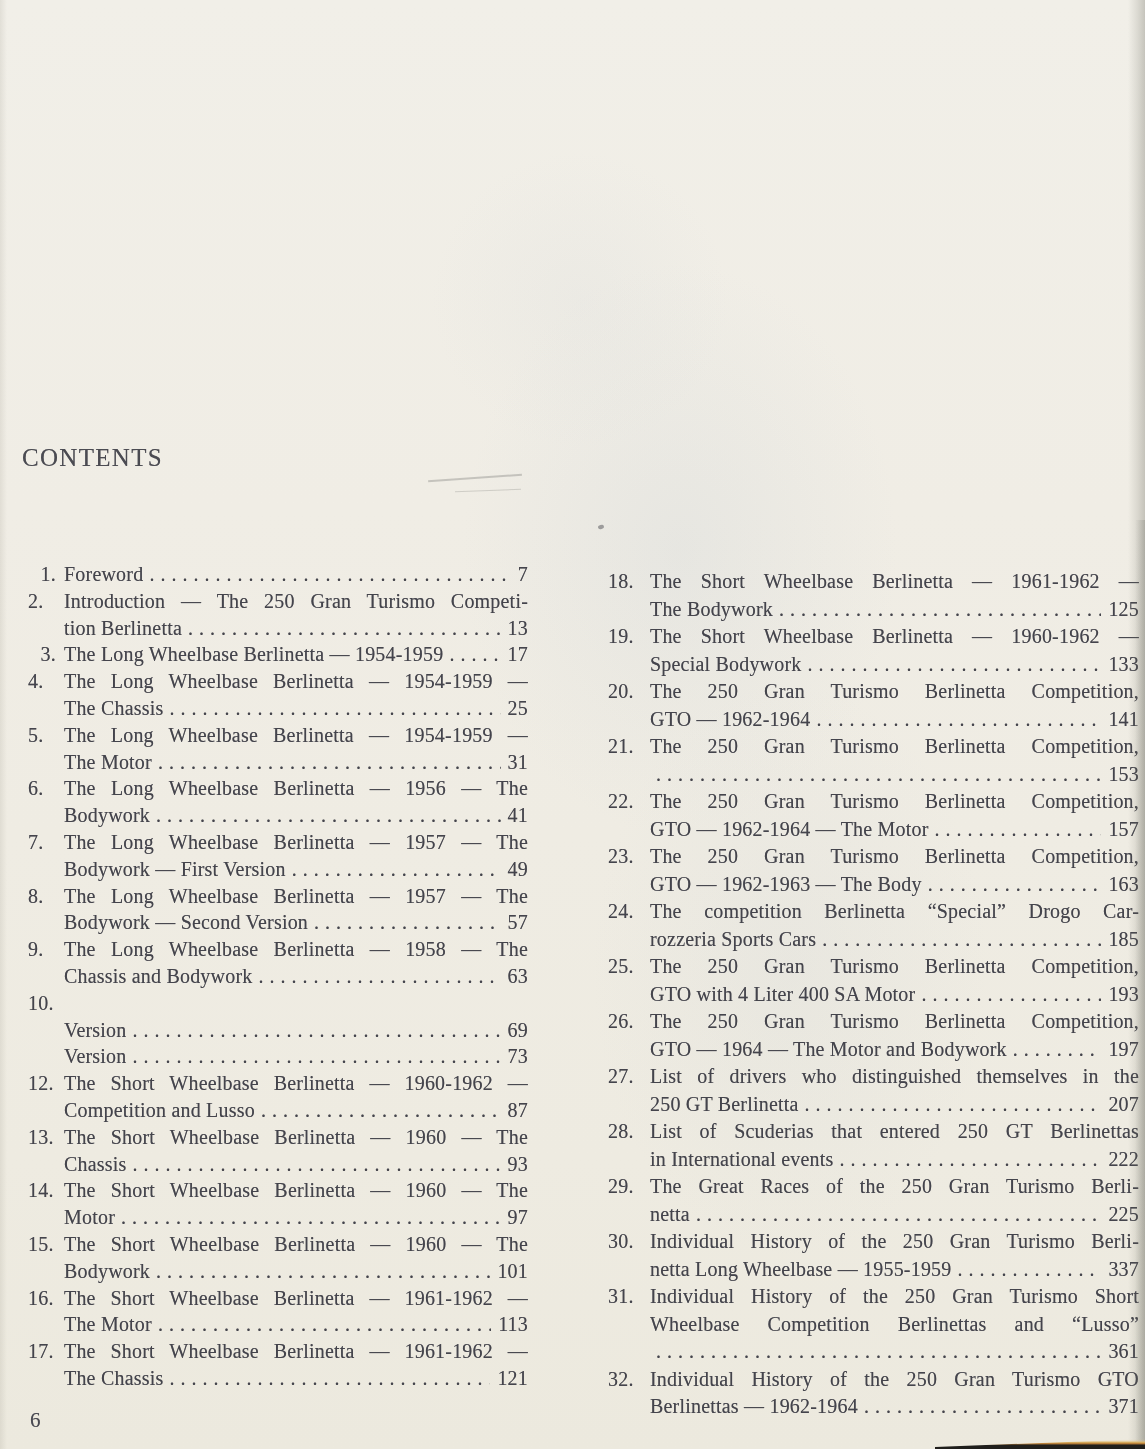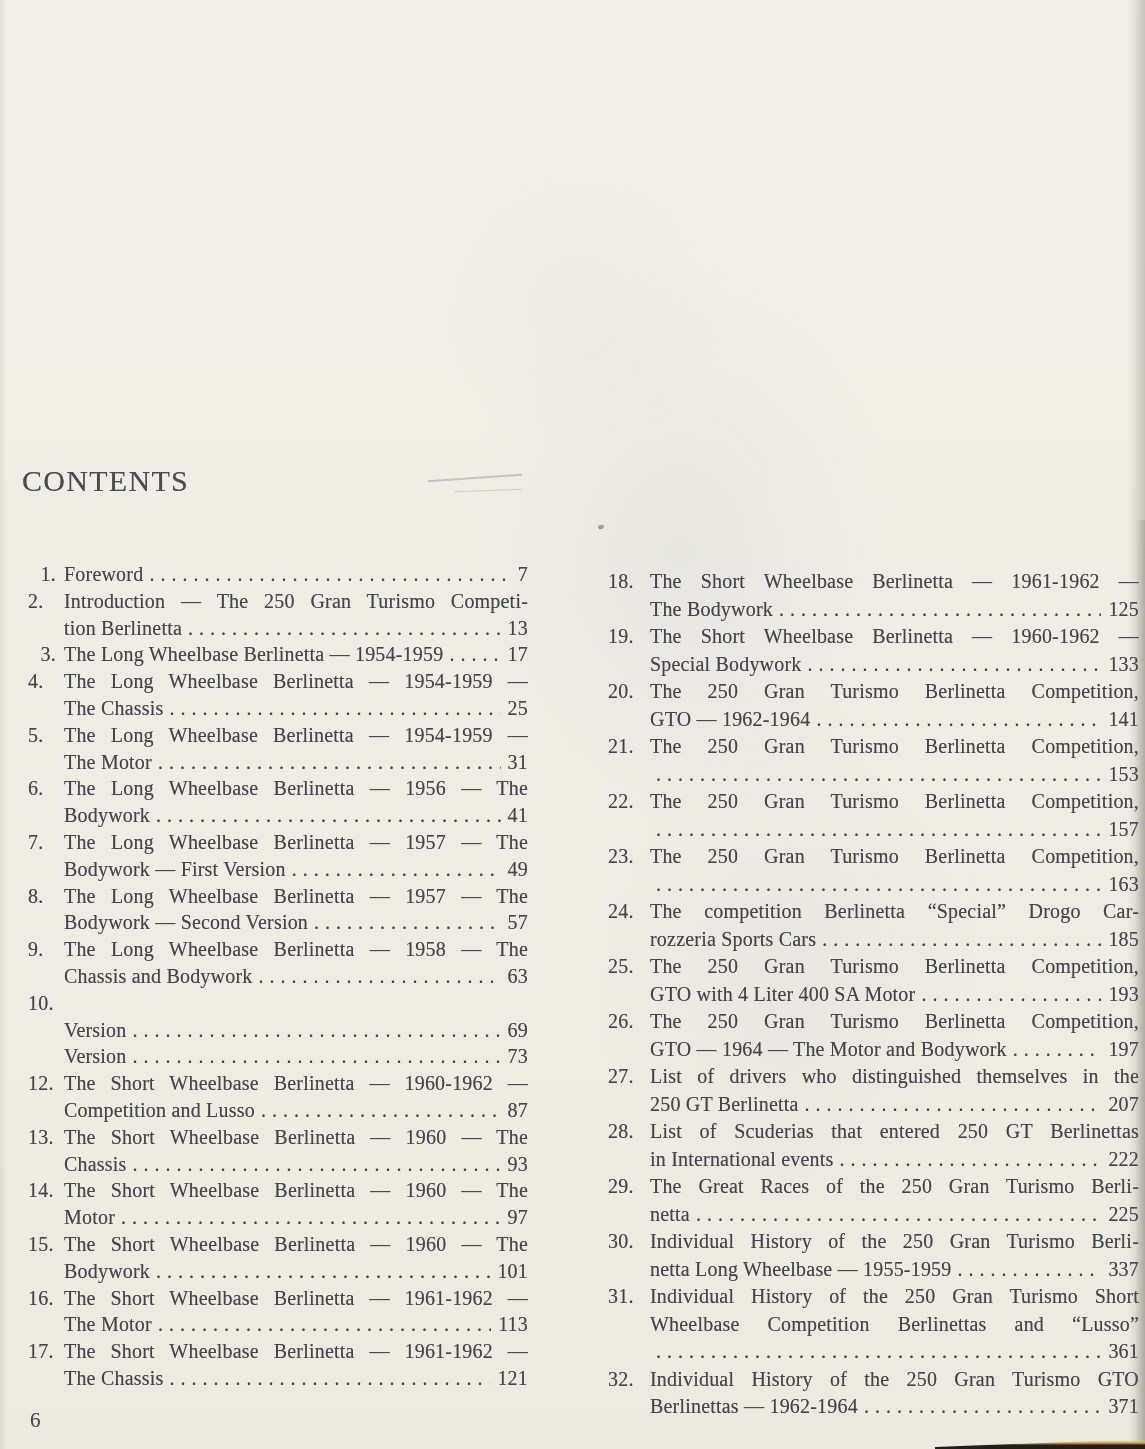--- a/index.html
+++ b/index.html
@@ -25,22 +25,22 @@
   .g1 { left: 460px; top: 260px; width: 440px; height: 580px;
         background: radial-gradient(ellipse at center, rgba(198,206,212,0.22) 0%, rgba(198,206,212,0) 70%); }
   .g2 { left: 590px; top: 680px; width: 400px; height: 580px;
         background: radial-gradient(ellipse at center, rgba(200,206,210,0.16) 0%, rgba(200,206,210,0) 70%); }
   .g3 { left: 430px; top: 150px; width: 300px; height: 300px;
         background: radial-gradient(ellipse at center, rgba(205,210,214,0.14) 0%, rgba(205,210,214,0) 70%); }
 
   .heading {
     position: absolute;
     left: 22px;
-    top: 464px;
-    font-size: 30px;
+    top: 444px;
+    font-size: 25px;
     letter-spacing: 1.3px;
     color: #4b4b52;
     text-shadow: 0 0 0.5px rgba(75,75,82,0.55);
     font-family: Liberation Serif, serif;
   }
 
   .col {
     position: absolute;
     font-size: 20px;
     color: var(--ink, #44444c);
@@ -262,25 +262,27 @@
         <span class="dots">. . . . . . . . . . . . . . . . . . . . . . . . . . . . . . . . . . . . . . . . . . . . . . . . . . . . . . . . . . . . . . . . . . . . . . . . . . . . . . . . </span>
         <span class="pg">141</span>
       </div>
       <div class="toc-line jline"><span class="num">21.</span><span class="txt">The 250 Gran Turismo Berlinetta Competition,</span></div>
       <div class="toc-line lline">
         <span class="dots">. . . . . . . . . . . . . . . . . . . . . . . . . . . . . . . . . . . . . . . . . . . . . . . . . . . . . . . . . . . . . . . . . . . . . . . . . . . . . . . . </span>
         <span class="pg">153</span>
       </div>
       <div class="toc-line jline"><span class="num">22.</span><span class="txt">The 250 Gran Turismo Berlinetta Competition,</span></div>
       <div class="toc-line lline">
+        <span class="txt">GTO — 1962-1964 — The Motor</span>
         <span class="dots">. . . . . . . . . . . . . . . . . . . . . . . . . . . . . . . . . . . . . . . . . . . . . . . . . . . . . . . . . . . . . . . . . . . . . . . . . . . . . . . . </span>
         <span class="pg">157</span>
       </div>
       <div class="toc-line jline"><span class="num">23.</span><span class="txt">The 250 Gran Turismo Berlinetta Competition,</span></div>
       <div class="toc-line lline">
+        <span class="txt">GTO — 1962-1963 — The Body</span>
         <span class="dots">. . . . . . . . . . . . . . . . . . . . . . . . . . . . . . . . . . . . . . . . . . . . . . . . . . . . . . . . . . . . . . . . . . . . . . . . . . . . . . . . </span>
         <span class="pg">163</span>
       </div>
       <div class="toc-line jline"><span class="num">24.</span><span class="txt">The competition Berlinetta “Special” Drogo Car-</span></div>
       <div class="toc-line lline">
         <span class="txt">rozzeria Sports Cars</span>
         <span class="dots">. . . . . . . . . . . . . . . . . . . . . . . . . . . . . . . . . . . . . . . . . . . . . . . . . . . . . . . . . . . . . . . . . . . . . . . . . . . . . . . . </span>
         <span class="pg">185</span>
       </div>
       <div class="toc-line jline"><span class="num">25.</span><span class="txt">The 250 Gran Turismo Berlinetta Competition,</span></div>

